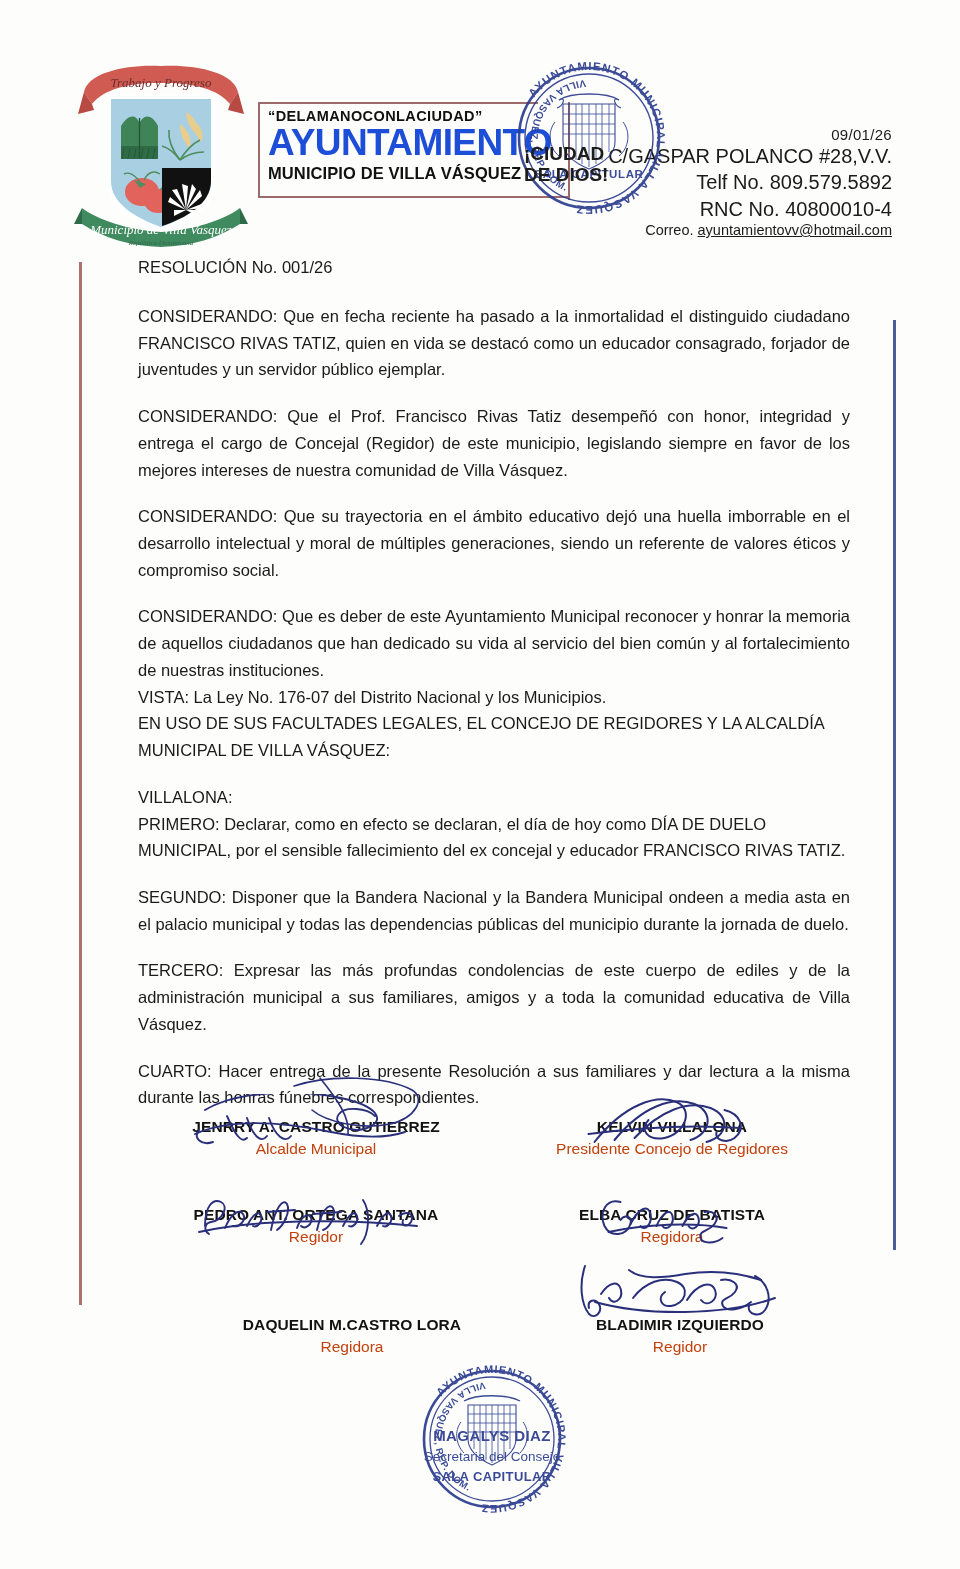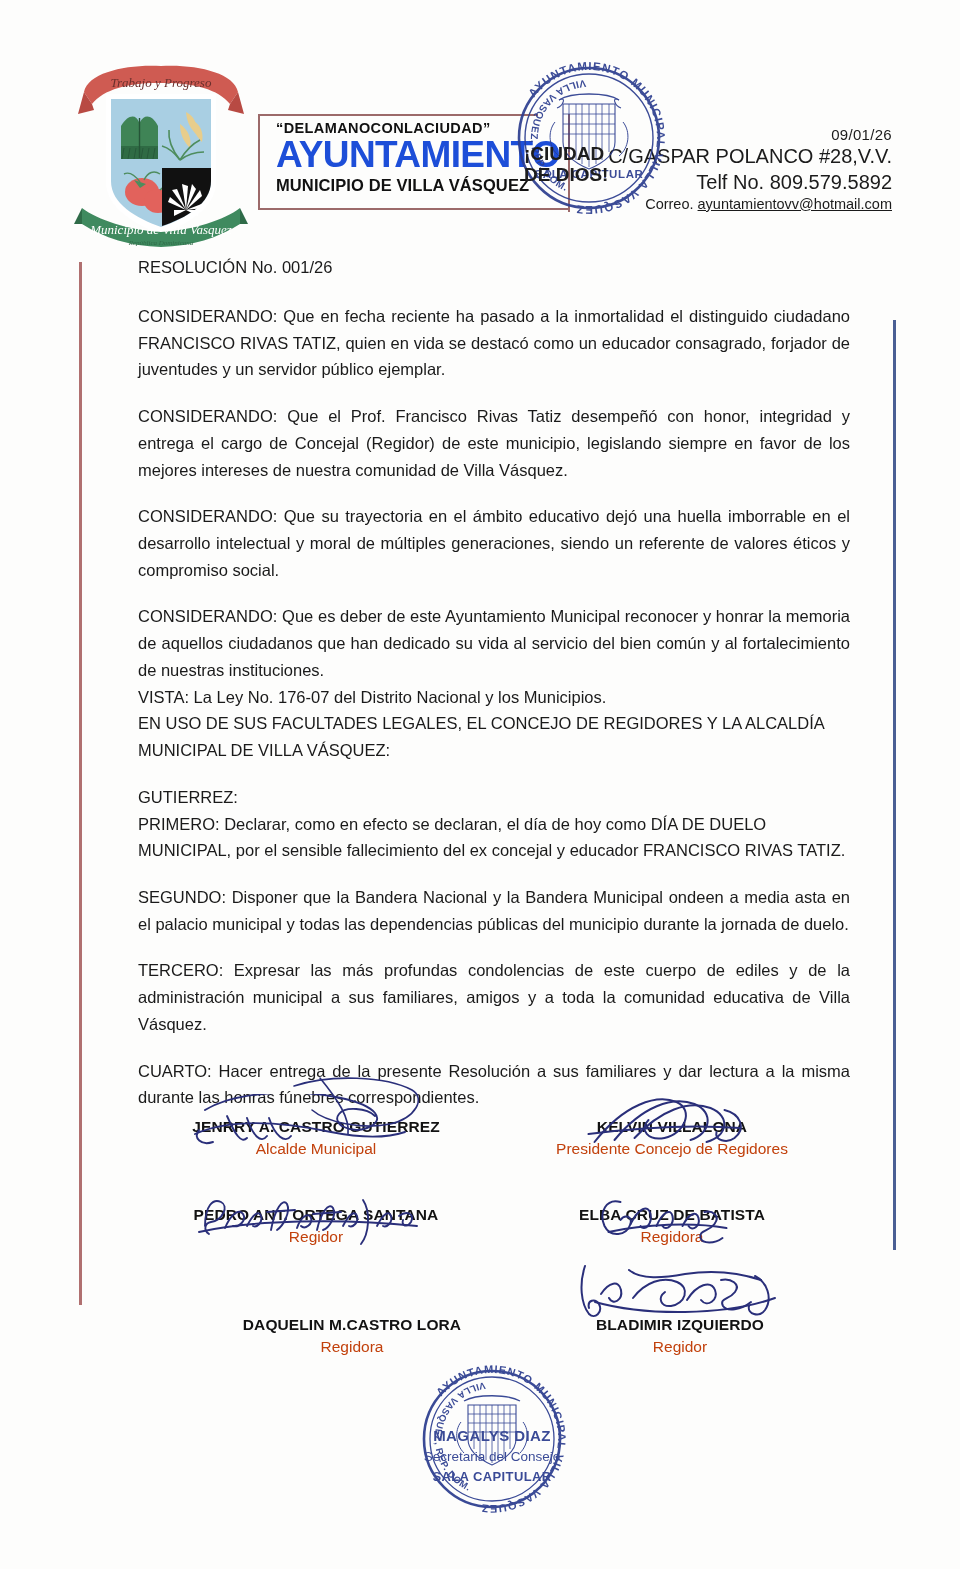--- a/index.html
+++ b/index.html
@@ -53,28 +53,28 @@
     top: 58px;
     width: 185px;
     height: 192px;
   }
   .crest svg { display: block; }
 
   
   .title-block {
     position: absolute;
     left: 258px;
-    top: 114px;
+    top: 102px;
     width: 280px;
     height: 96px;
     border-left: 2px solid #9c6a6a;
     border-top: 2px solid #9c6a6a;
     border-bottom: 2px solid #9c6a6a;
     box-sizing: border-box;
-    padding-left: 16px;
+    padding-left: 8px;
   }
   .title-block::after {
     content: "";
     position: absolute;
     right: -32px;
     top: -2px;
     width: 2px;
     height: 98px;
     background: #9c6a6a;
   }
@@ -398,35 +398,36 @@
           <path d="M34 -4 C 42 6, 40 22, 30 30" stroke-width="1"></path>
         </g>
         <text x="86" y="126" font-family="'Liberation Sans',sans-serif" font-size="11.5" font-weight="bold" fill="#2c3d8f" text-anchor="middle" letter-spacing="0.6">SALA CAPITULAR</text>
       </svg>
     </div>
 
     <div class="contact">
       <div class="docdate">09/01/26</div>
       <div class="cline">C/GASPAR POLANCO #28,V.V.</div>
       <div class="cline">Telf No. 809.579.5892</div>
+      <div class="cline">RNC No. 40800010-4</div>
       <div class="cmail"><span>Correo. </span><u>ayuntamientovv@hotmail.com</u></div>
     </div>
   </div>
 
   <div class="body-area">
     <div class="reso-no">RESOLUCIÓN No. 001/26</div>
 
     <p class="para">CONSIDERANDO: Que en fecha reciente ha pasado a la inmortalidad el distinguido ciudadano FRANCISCO RIVAS TATIZ, quien en vida se destacó como un educador consagrado, forjador de juventudes y un servidor público ejemplar.</p>
     <p class="para">CONSIDERANDO: Que el Prof. Francisco Rivas Tatiz desempeñó con honor, integridad y entrega el cargo de Concejal (Regidor) de este municipio, legislando siempre en favor de los mejores intereses de nuestra comunidad de Villa Vásquez.</p>
     <p class="para">CONSIDERANDO: Que su trayectoria en el ámbito educativo dejó una huella imborrable en el desarrollo intelectual y moral de múltiples generaciones, siendo un referente de valores éticos y compromiso social.</p>
     <p class="para tight">CONSIDERANDO: Que es deber de este Ayuntamiento Municipal reconocer y honrar la memoria de aquellos ciudadanos que han dedicado su vida al servicio del bien común y al fortalecimiento de nuestras instituciones.</p>
     <p class="para nojust tight">VISTA: La Ley No. 176-07 del Distrito Nacional y los Municipios.</p>
     <p class="para nojust">EN USO DE SUS FACULTADES LEGALES, EL CONCEJO DE REGIDORES Y LA ALCALDÍA MUNICIPAL DE VILLA VÁSQUEZ:</p>
 
-    <p class="para nojust tight">GUTIERREZ:</p>
+    <p class="para nojust tight">VILLALONA:</p>
     <p class="para nojust">PRIMERO: Declarar, como en efecto se declaran, el día de hoy como DÍA DE DUELO MUNICIPAL, por el sensible fallecimiento del ex concejal y educador FRANCISCO RIVAS TATIZ.</p>
     <p class="para">SEGUNDO: Disponer que la Bandera Nacional y la Bandera Municipal ondeen a media asta en el palacio municipal y todas las dependencias públicas del municipio durante la jornada de duelo.</p>
     <p class="para">TERCERO: Expresar las más profundas condolencias de este cuerpo de ediles  y de la administración municipal a sus familiares, amigos y a toda la comunidad educativa de Villa Vásquez.</p>
     <p class="para">CUARTO: Hacer entrega de la presente Resolución a sus familiares y dar lectura a la misma durante las honras fúnebres correspondientes.</p>
   </div>
 
   <div class="closing-scribble">
     <svg viewBox="0 0 150 70" width="150" height="70" aria-hidden="true">
       <g fill="none" stroke="#2a2f7a" stroke-width="1.6" stroke-linecap="round">
         <path d="M4 16 C 40 4, 96 6, 122 20 C 136 28, 126 48, 100 54 C 72 60, 36 52, 22 40"></path>

